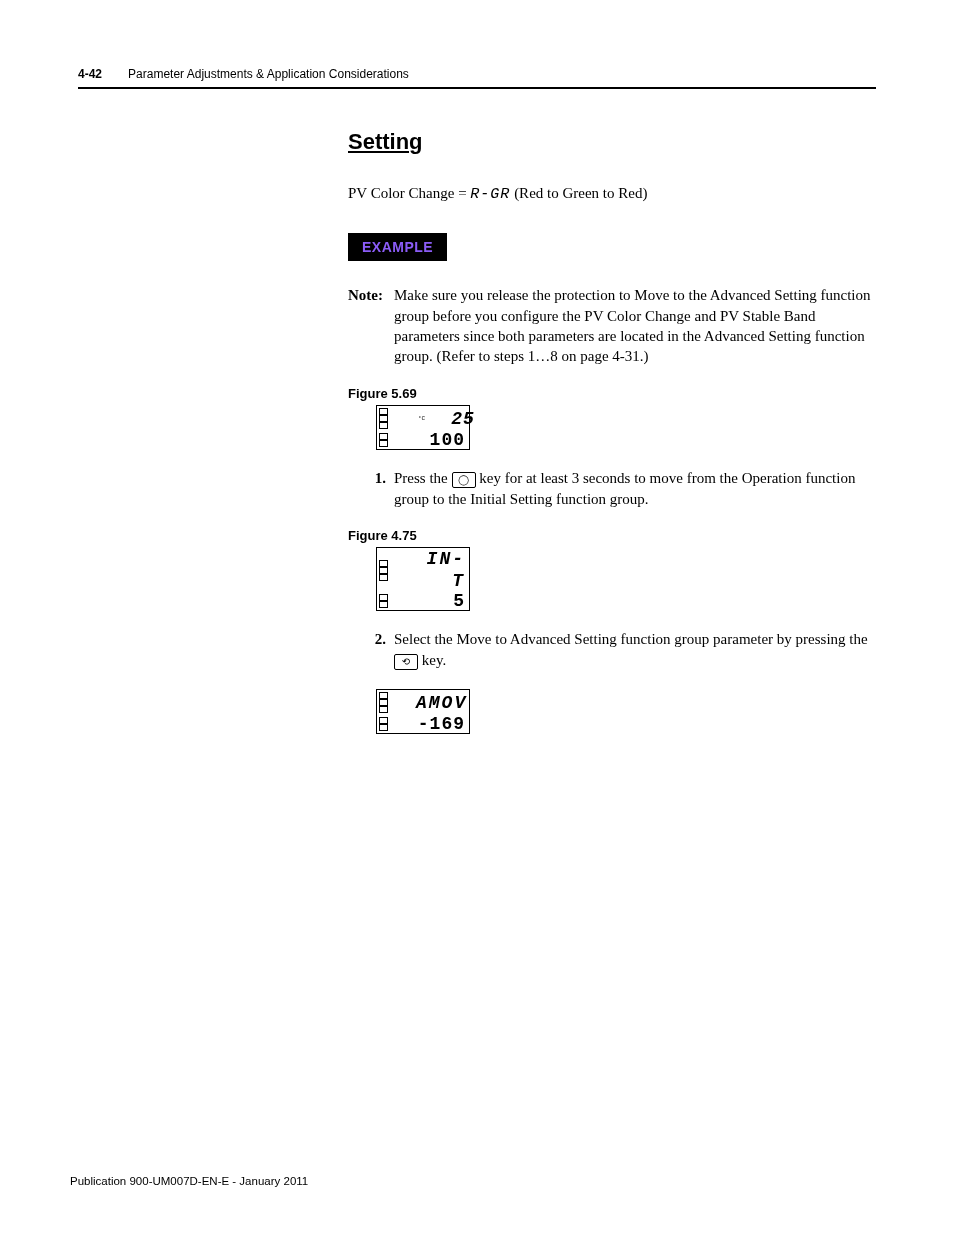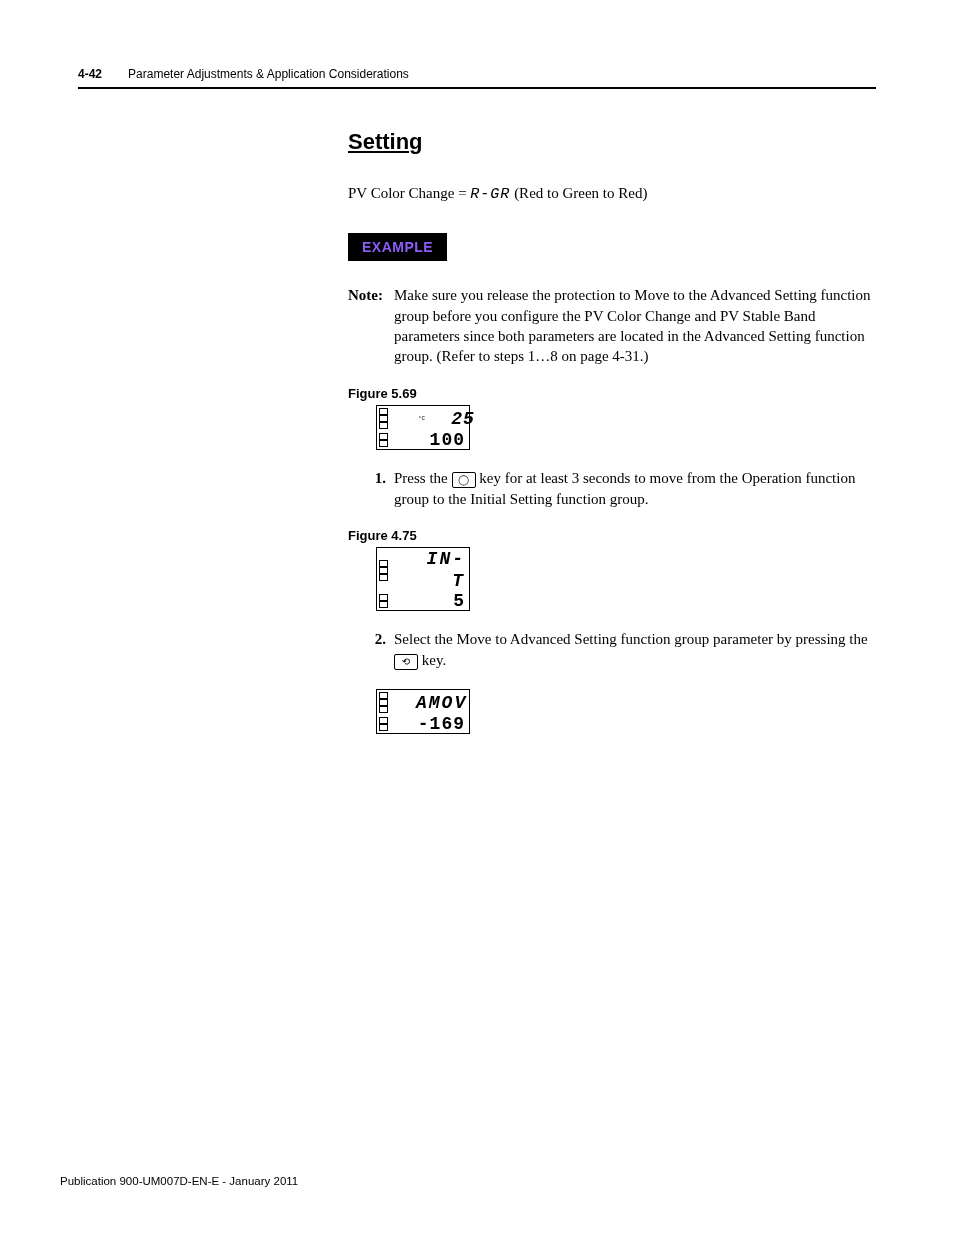--- a/index.html
+++ b/index.html
@@ -141,21 +141,21 @@
     height: 14px;
     vertical-align: middle;
     text-align: center;
     font-size: 10px;
     line-height: 14px;
     padding: 0 2px;
     font-family: Arial, sans-serif;
   }
   .footer {
     position: absolute;
-    left: 60px;
+    left: 70px;
     bottom: 48px;
     font-family: Arial, Helvetica, sans-serif;
     font-size: 11.5px;
   }
   .seg {
     font-family: 'Courier New', monospace;
     font-style: italic;
     letter-spacing: 1px;
   }
 </style>

